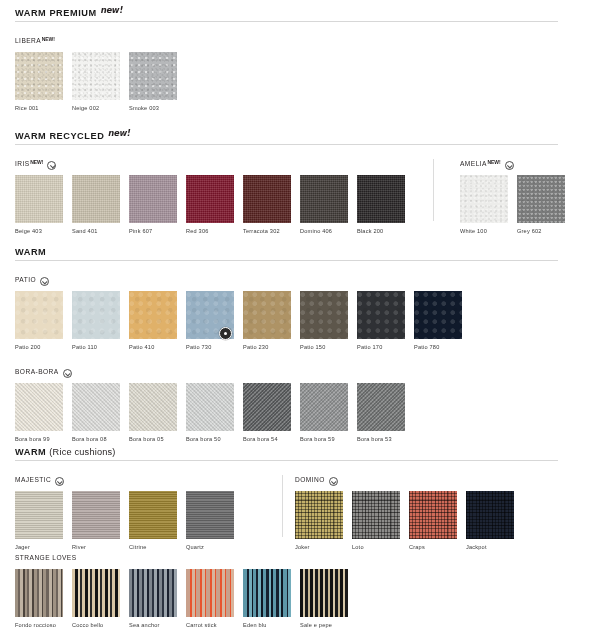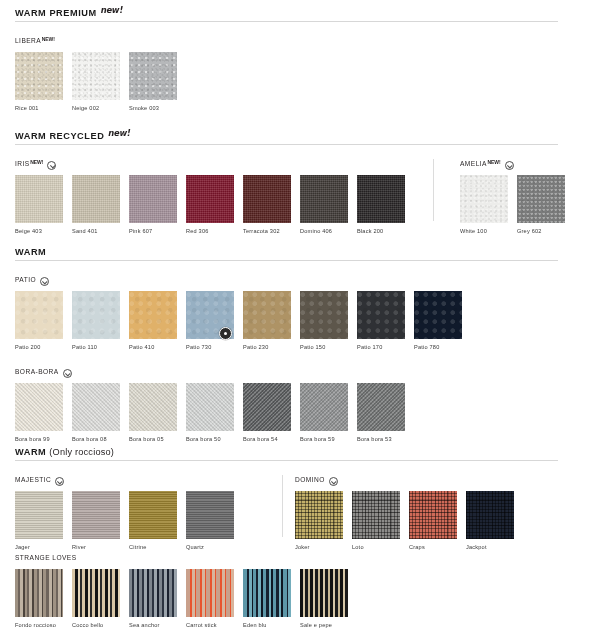--- a/index.html
+++ b/index.html
@@ -283,21 +283,21 @@
             <div class="sw-label">Bora bora 53</div>
           </div>
         </div>
       </div>
     </div>
   </div>
 
   <div class="section" style="position:absolute;left:0;top:448px;width:600px;">
     <div class="sec-head">
       <span class="sec-title">WARM</span>
-      <span class="sec-sub">(Only roccioso)</span>
+      <span class="sec-sub">(Rice cushions)</span>
     </div>
     <div class="sec-rule"></div>
 
     <div class="groups" style="margin-top:14px;position:relative;">
       <div class="vdiv" style="left:282px;"></div>
 
       <div class="group" style="margin-left:15px;">
         <div class="grp-head">
           <span class="grp-name">MAJESTIC</span>
           <span class="info-icon"></span>

